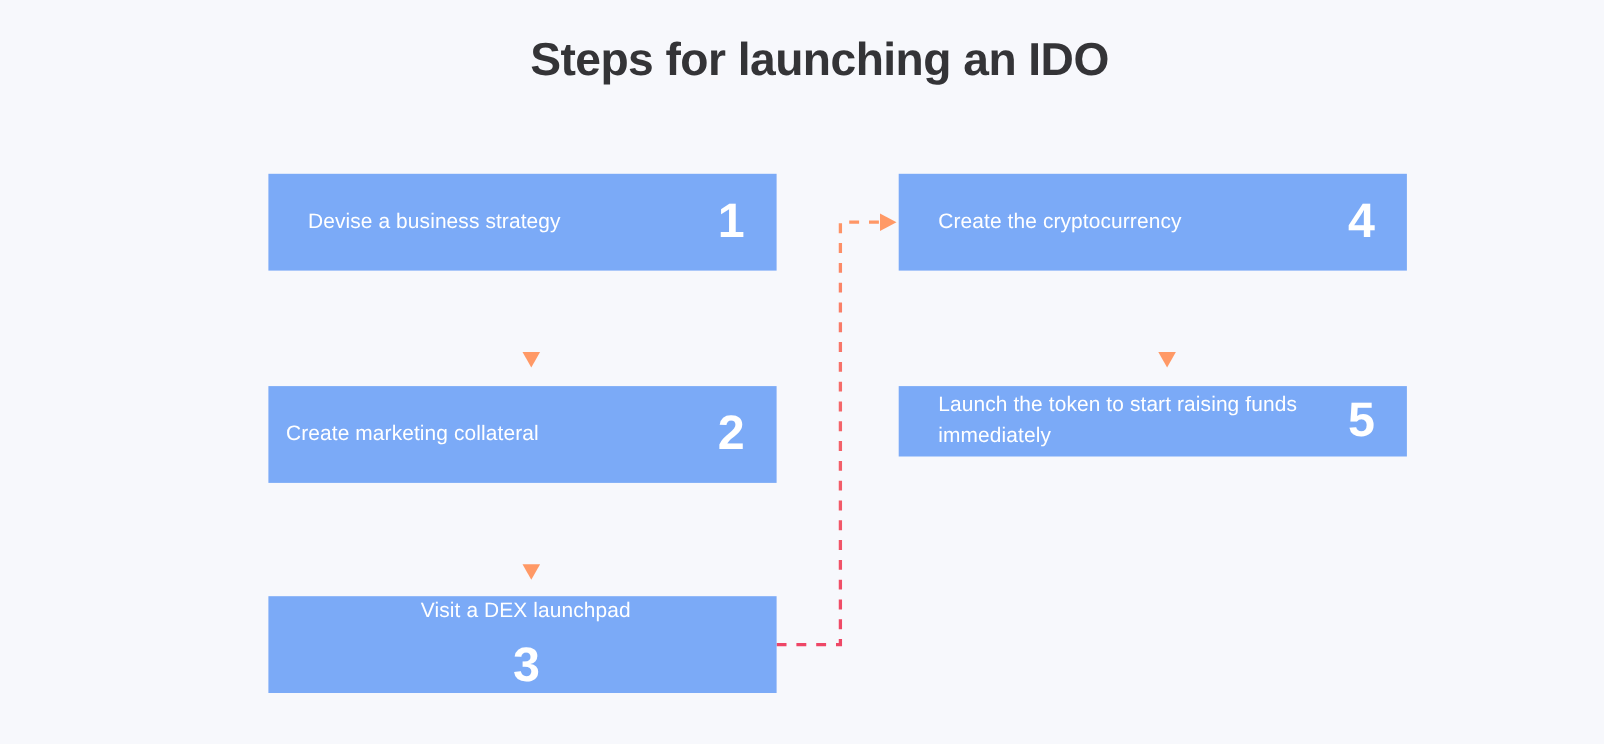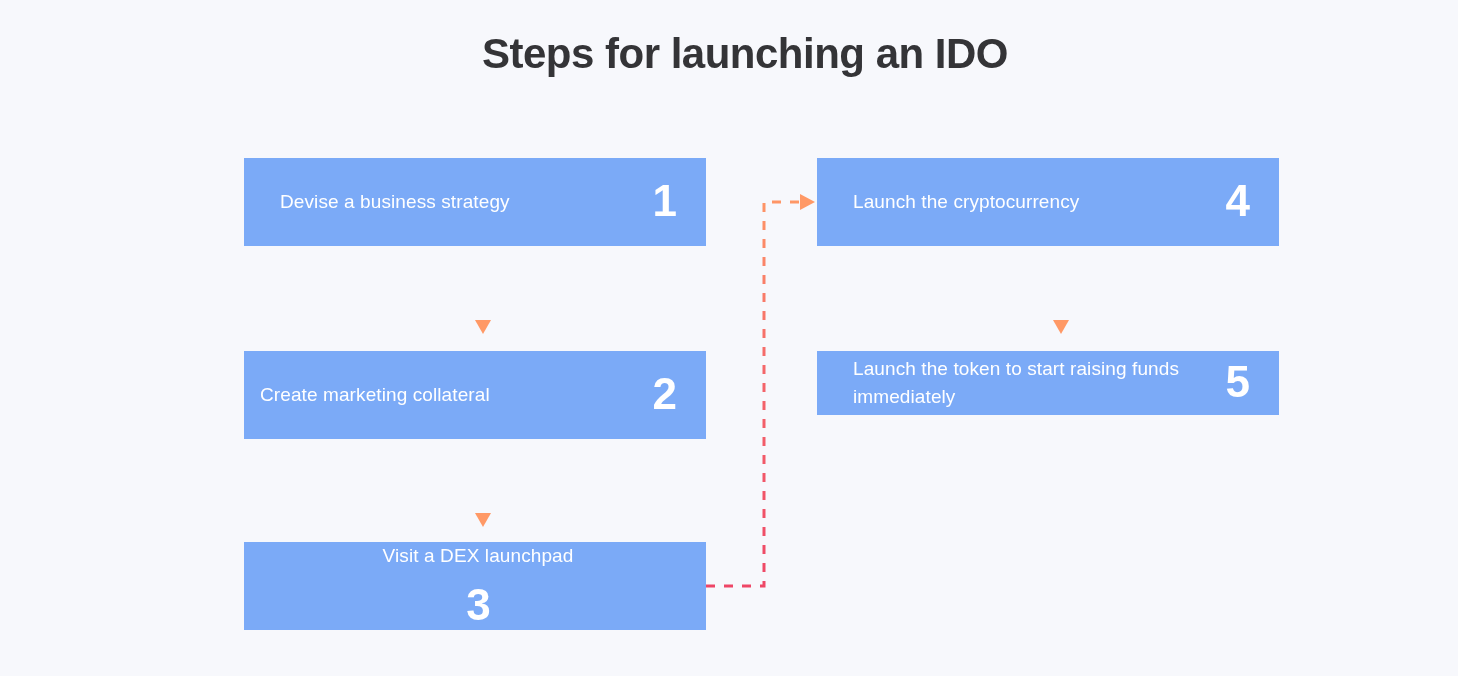--- a/index.html
+++ b/index.html
@@ -109,21 +109,21 @@
     <span class="card-label" style="color: rgb(255, 255, 255);">Create marketing collateral</span>
     <span class="card-num" style="color: rgb(255, 255, 255);">2</span>
   </div>
 
   <div class="card" style="left: 228px; top: 542px; width: 462px; height: 88px; background: rgb(123, 170, 247); flex-direction: column;">
     <span class="card-label" style="color: rgb(255, 255, 255);">Visit a DEX launchpad</span>
     <span class="card-num" style="color: rgb(255, 255, 255);">3</span>
   </div>
 
   <div class="card" style="left: 801px; top: 158px; width: 462px; height: 88px; background: rgb(123, 170, 247);">
-    <span class="card-label" style="color: rgb(255, 255, 255);">Launch the cryptocurrency</span>
+    <span class="card-label" style="color: rgb(255, 255, 255);">Create the cryptocurrency</span>
     <span class="card-num" style="color: rgb(255, 255, 255);">4</span>
   </div>
 
   <div class="card" style="left: 801px; top: 351px; width: 462px; height: 64px; background: rgb(123, 170, 247);">
     <span class="card-label" style="color: rgb(255, 255, 255);">Launch the token to start raising funds immediately</span>
     <span class="card-num" style="color: rgb(255, 255, 255);">5</span>
   </div>
 
 </div>
 

